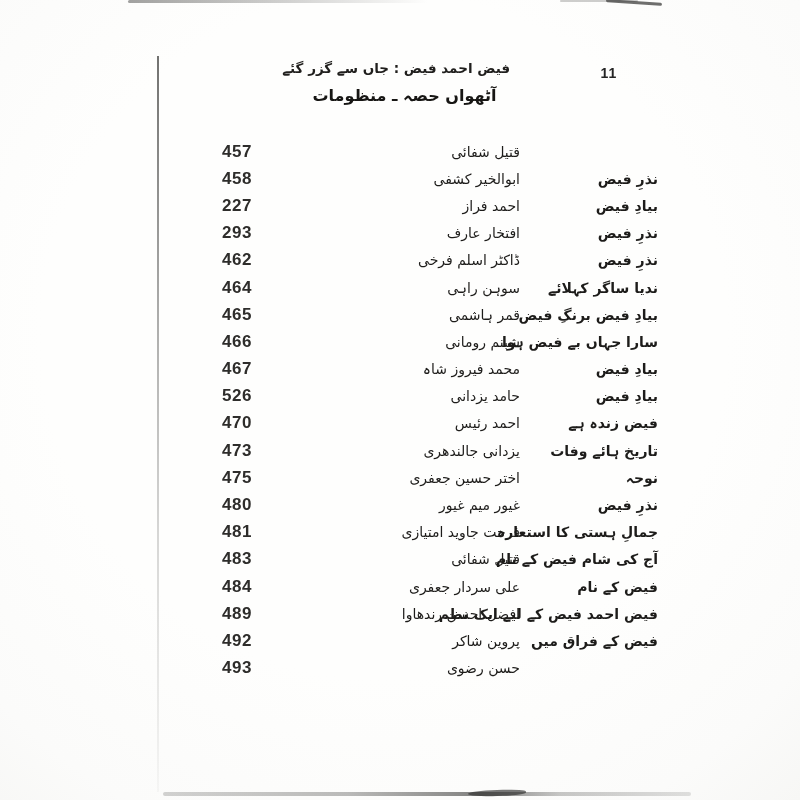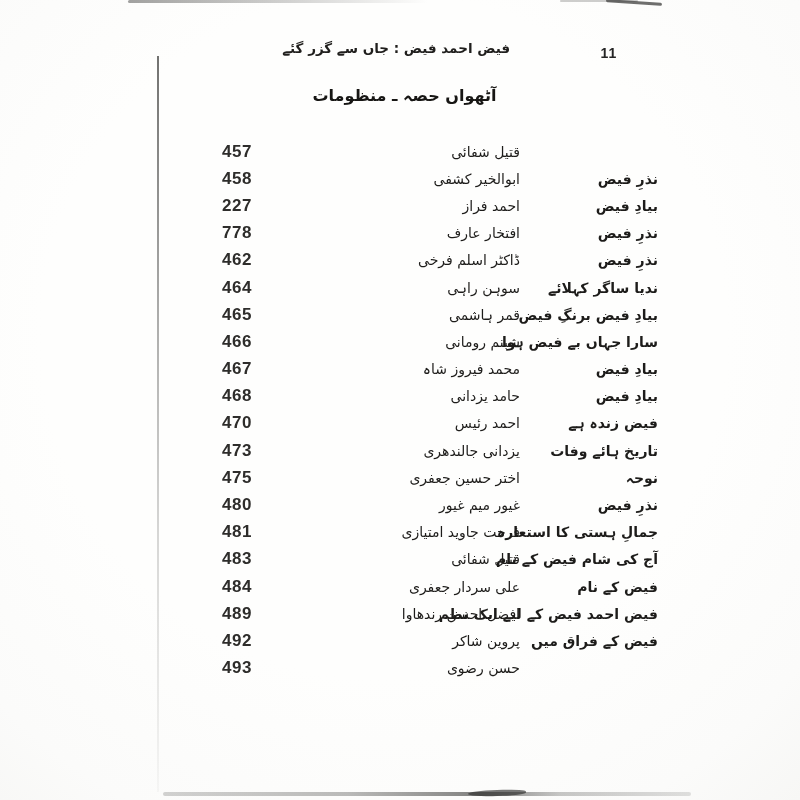--- a/index.html
+++ b/index.html
@@ -45,26 +45,26 @@
       rgba(55,55,53,.62) 60%, rgba(95,95,93,.35) 75%, rgba(120,120,118,.22));
     border-radius: 2px;
   }
   .edge-bottom-blob {
     position: absolute; left: 468px; top: 790px; width: 58px; height: 6px;
     background: rgba(45,45,43,.65); border-radius: 50% 40% 40% 50%;
     transform: rotate(-2deg);
   }
   
   .book-title {
-    position: absolute; top: 40px; left: 248px; width: 218px;
+    position: absolute; top: 60px; left: 248px; width: 218px;
     text-align: center; direction: rtl; white-space: nowrap;
     font-size: 13.5px; font-weight: bold; color: #201f1d; padding-left: 44px;
   }
   .page-number {
-    position: absolute; top: 45px; left: 592px; width: 34px;
+    position: absolute; top: 65px; left: 592px; width: 34px;
     text-align: center; font-family: "Liberation Sans", sans-serif;
     font-size: 14px; font-weight: bold; color: #242424; letter-spacing: 1px;
   }
   .section-heading {
     position: absolute; top: 86px; left: 287px; width: 235px;
     text-align: center; direction: rtl; white-space: nowrap;
     font-size: 16px; font-weight: bold; color: #171614;
   }
   
   .toc {
@@ -116,21 +116,21 @@
     <div class="col-title">نذرِ فیض</div>
   </div>
 
   <div class="row">
     <div class="col-num">227</div>
     <div class="col-author">احمد فراز</div>
     <div class="col-title">بیادِ فیض</div>
   </div>
 
   <div class="row">
-    <div class="col-num">778</div>
+    <div class="col-num">293</div>
     <div class="col-author">افتخار عارف</div>
     <div class="col-title">نذرِ فیض</div>
   </div>
 
   <div class="row">
     <div class="col-num">462</div>
     <div class="col-author">ڈاکٹر اسلم فرخی</div>
     <div class="col-title">نذرِ فیض</div>
   </div>
 
@@ -152,21 +152,21 @@
     <div class="col-title">سارا جہاں بے فیض ہوا</div>
   </div>
 
   <div class="row">
     <div class="col-num">467</div>
     <div class="col-author">محمد فیروز شاہ</div>
     <div class="col-title">بیادِ فیض</div>
   </div>
 
   <div class="row">
-    <div class="col-num">468</div>
+    <div class="col-num">526</div>
     <div class="col-author">حامد یزدانی</div>
     <div class="col-title">بیادِ فیض</div>
   </div>
 
   <div class="row">
     <div class="col-num">470</div>
     <div class="col-author">احمد رئیس</div>
     <div class="col-title">فیض زندہ ہے</div>
   </div>
 

